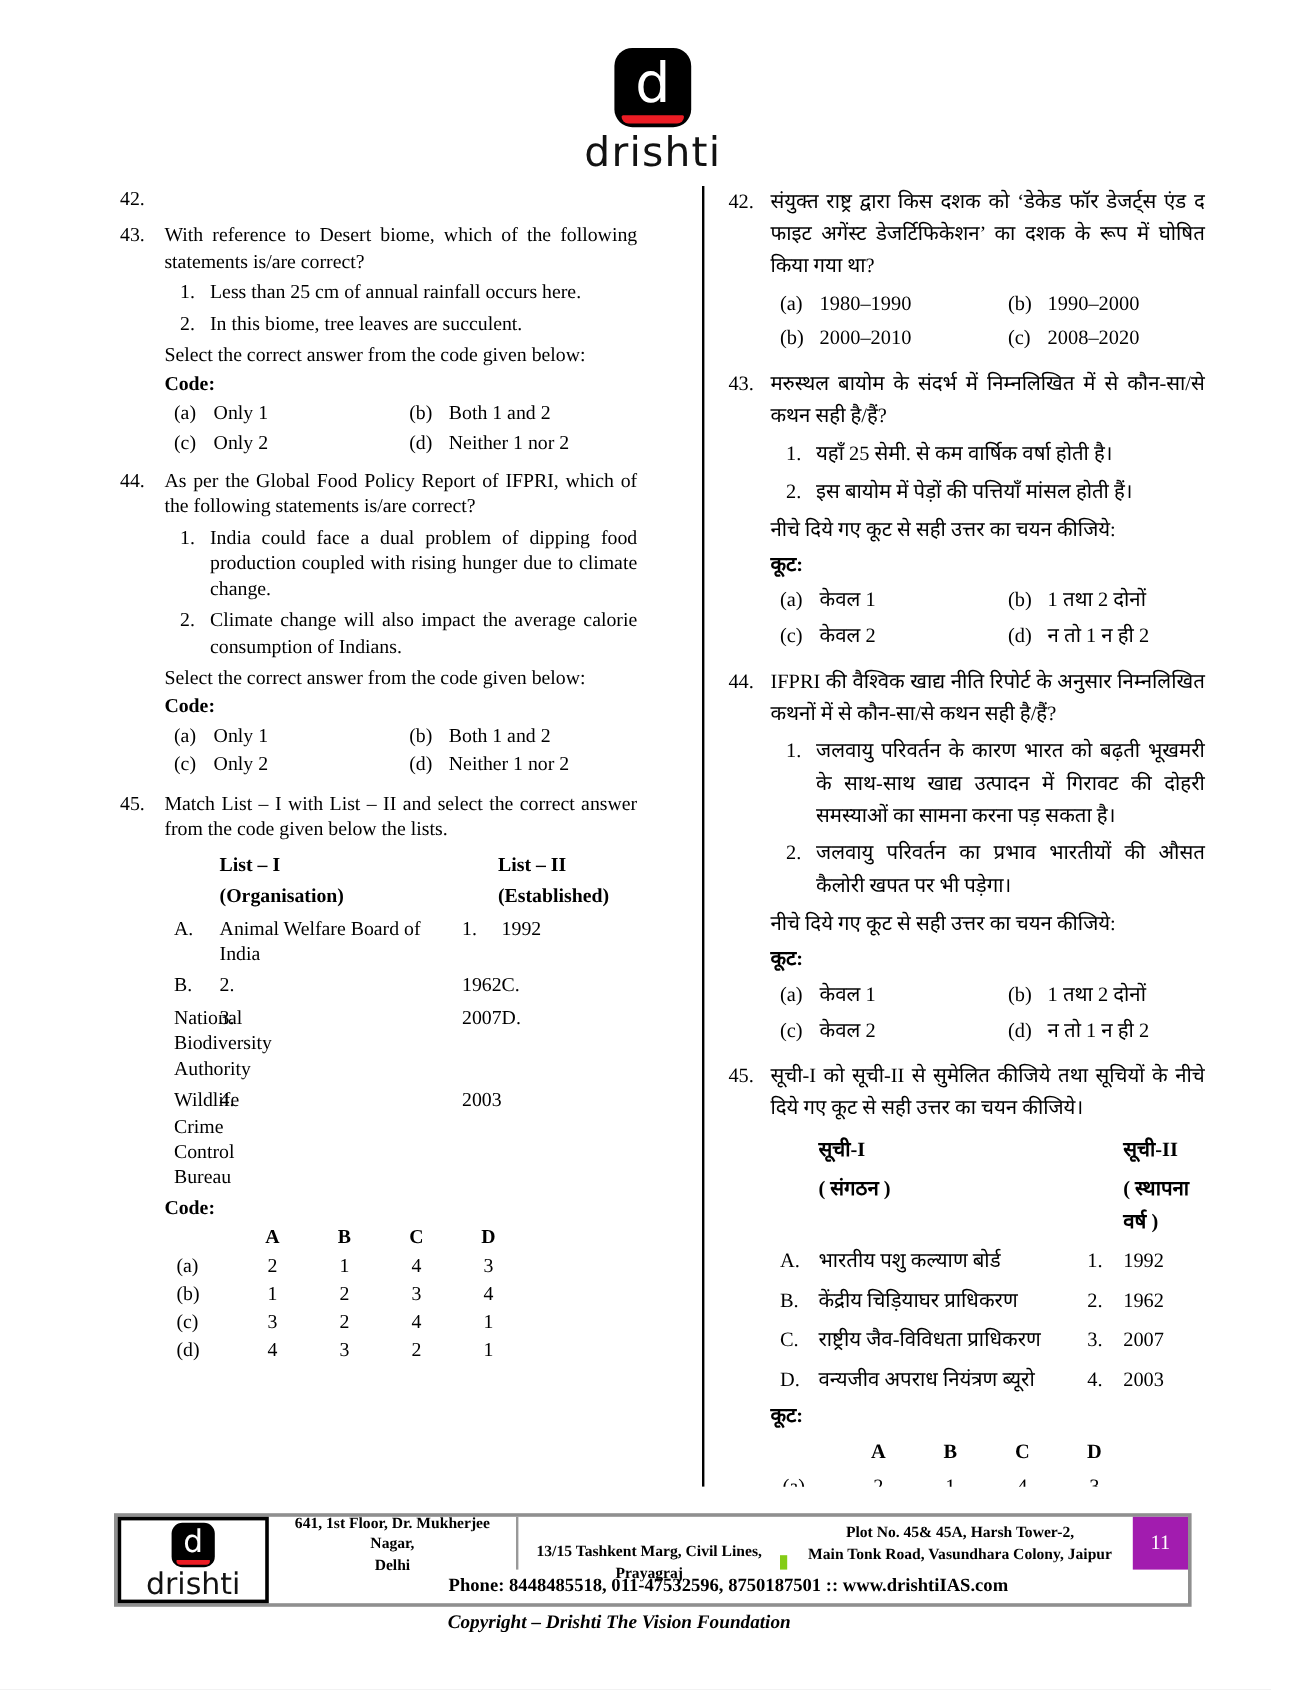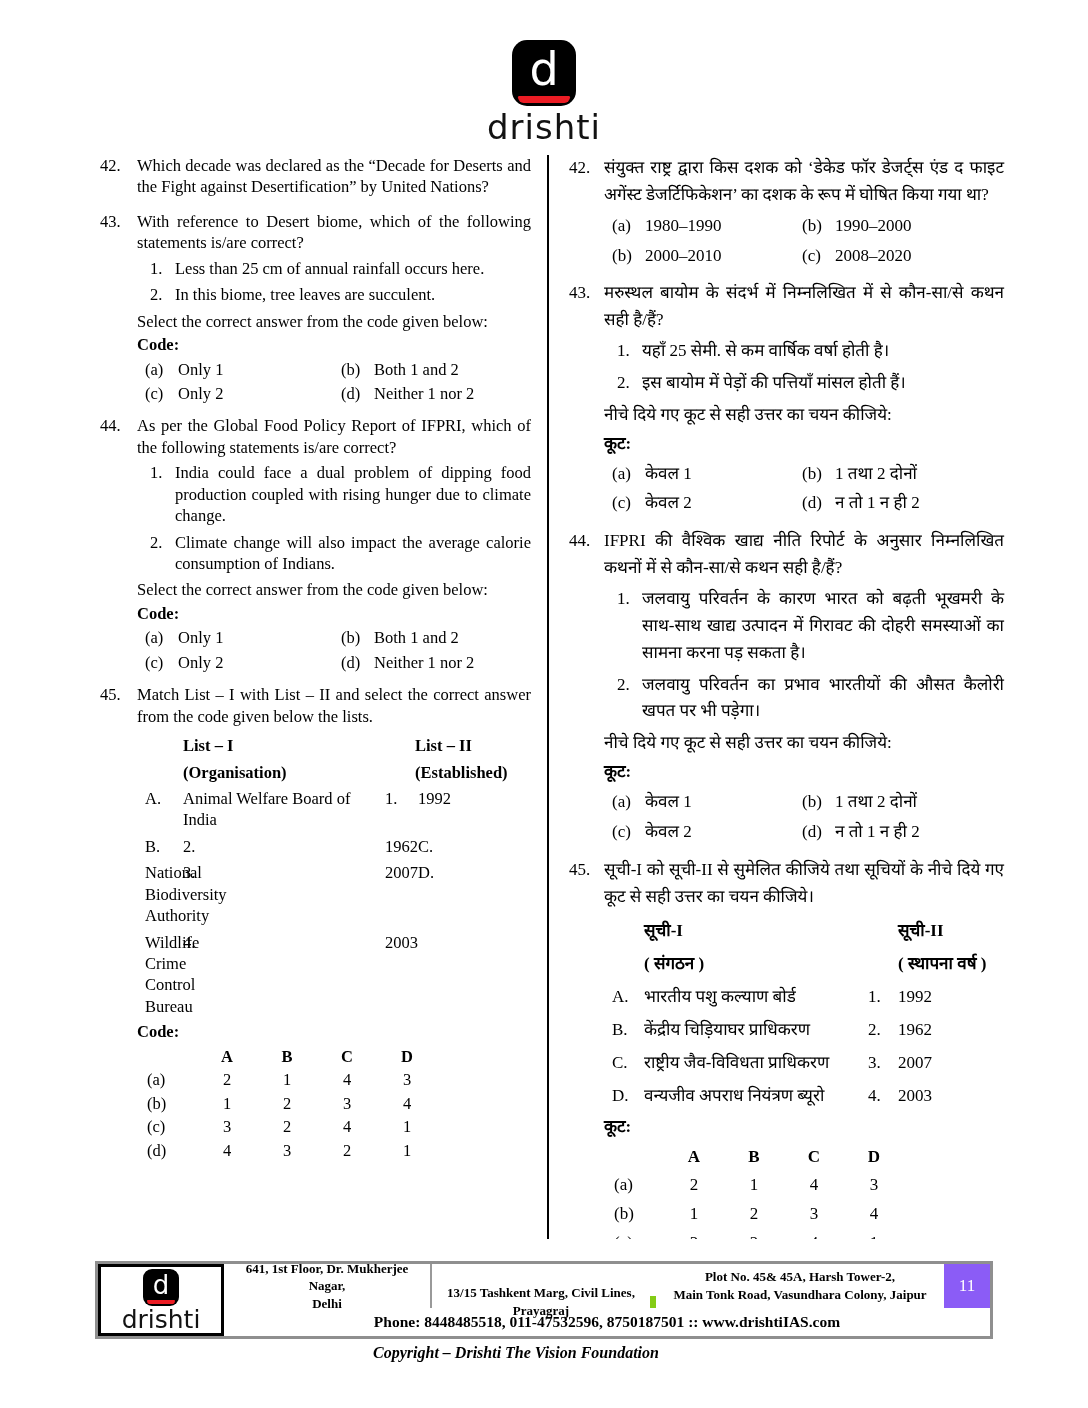--- a/index.html
+++ b/index.html
@@ -9,21 +9,21 @@
   
   .header{padding-top:40px;text-align:center;}
   .logo-mark{width:64px;height:66px;background:#000;border-radius:15px;margin:0 auto;
              position:relative;display:flex;align-items:center;justify-content:center;}
   .logo-d{color:#fff;font-family:"DejaVu Sans",sans-serif;font-size:46px;line-height:1;margin-top:-8px;}
   .logo-strip{position:absolute;left:6px;right:6px;bottom:3px;height:7px;background:#ec1c24;
               border-radius:2px 2px 9px 9px;}
   .logo-word{font-family:"DejaVu Sans",sans-serif;font-size:34px;color:#121212;margin-top:1px;letter-spacing:1px;}
 
   
-  .columns{display:flex;box-sizing:border-box;padding:8px 84px 0 100px;height:1092px;overflow:hidden;}
+  .columns{display:flex;box-sizing:border-box;padding:8px 84px 0 100px;height:1092px;overflow:hidden;gap:38px;}
   .col{box-sizing:border-box;}
   .col-en{width:447px;padding-right:16px;font-size:16.5px;line-height:1.3;}
   .col-hi{flex:1;border-left:2px solid #000;padding-left:20px;font-size:17px;line-height:1.58;}
 
   .q{display:flex;margin-bottom:9px;}
   .q-num{width:37px;flex:none;}
   .col-hi .q-num{width:35px;}
   .q-body{flex:1;min-width:0;}
   .q-text{margin:0 0 4px 0;text-align:justify;}
   .opts{display:grid;grid-template-columns:196px auto;row-gap:3px;padding-left:8px;margin:2px 0 2px 0;}
@@ -60,21 +60,21 @@
   .f-d{color:#fff;font-family:"DejaVu Sans",sans-serif;font-size:26px;line-height:1;margin-top:-5px;}
   .f-strip{position:absolute;left:4px;right:4px;bottom:2px;height:4px;background:#ec1c24;border-radius:1px 1px 5px 5px;}
   .f-word{font-family:"DejaVu Sans",sans-serif;font-size:25px;color:#121212;line-height:1;margin-top:1px;}
   .footer-main{flex:1;display:flex;flex-direction:column;min-width:0;}
   .addr-row{display:flex;height:44px;}
   .addr{display:flex;flex-direction:column;align-items:center;justify-content:center;
         font-weight:bold;font-size:13px;text-align:center;line-height:1.35;padding:2px 6px;box-sizing:border-box;}
   .addr-1{width:208px;border-right:2px solid #999;}
   .addr-2{width:224px;border-right:6px solid #84cc16;margin-top:32px;}
   .addr-3{flex:1;}
-  .pageno{width:46px;height:44px;flex:none;background:#8b5cf6;color:#fff;display:flex;
+  .pageno{width:46px;height:44px;flex:none;background:#a21caf;color:#fff;display:flex;
           align-items:center;justify-content:center;font-size:17px;}
   .phone-row{flex:1;display:flex;align-items:center;justify-content:center;
              font-weight:bold;font-size:15.5px;}
   .copyright{font-weight:bold;font-style:italic;font-size:16px;text-align:center;
              margin:5px 56px 0 0;}
 </style>
 </head>
 <body>
 
 <div class="page">
@@ -87,21 +87,20 @@
     <div class="logo-word">drishti</div>
   </div>
 
   <div class="columns">
 
     <div class="col col-en">
 
       <div class="q">
         <div class="q-num">42.</div>
         <div class="q-body">
-          <p class="q-text">Which decade was declared as the “Decade for Deserts and the Fight against Desertification” by United Nations?</p>
         </div>
       </div>
 
       <div class="q">
         <div class="q-num">43.</div>
         <div class="q-body">
           <p class="q-text">With reference to Desert biome, which of the following statements is/are correct?</p>
           <div class="stmts">
             <div class="stmt">
                 <span class="stmt-num">1.</span>

